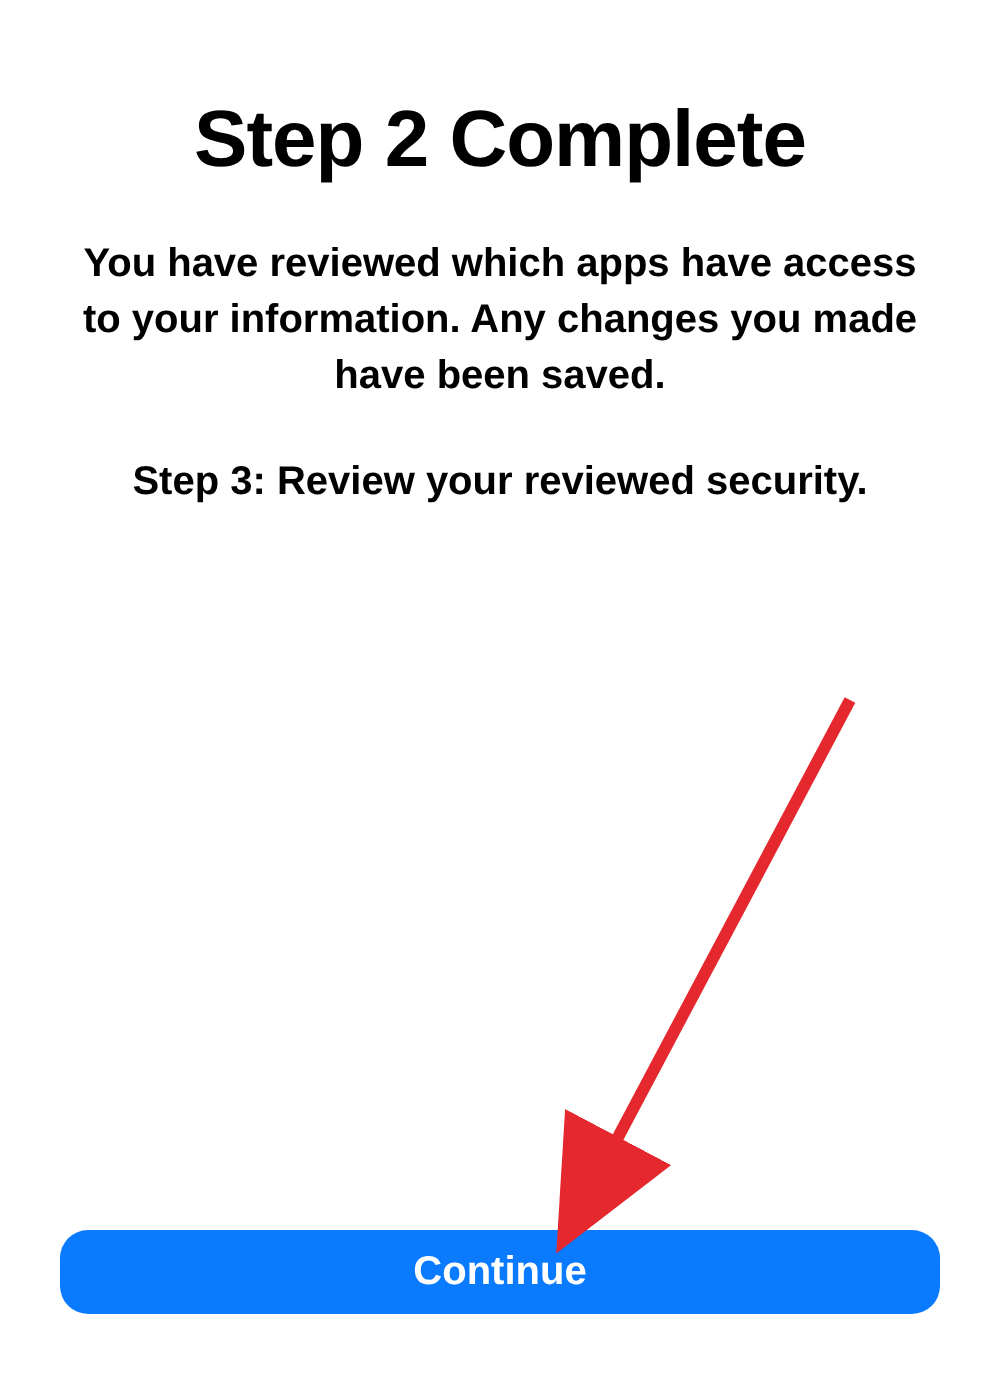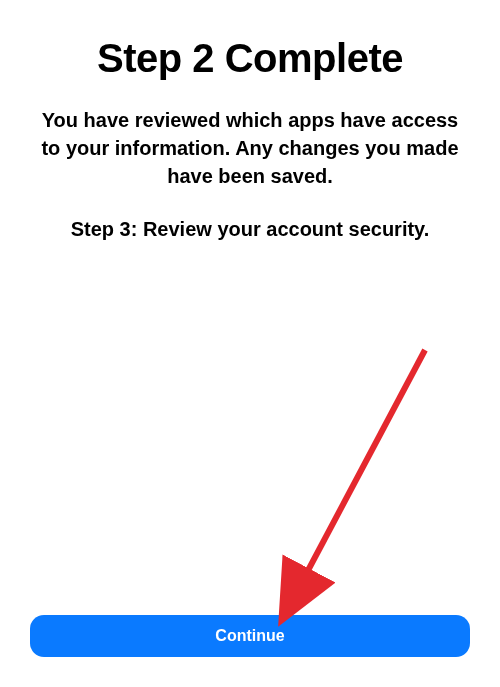--- a/index.html
+++ b/index.html
@@ -21,21 +21,21 @@
       flex: 1;
       display: flex;
       flex-direction: column;
       align-items: center;
     }
     .title {
       font-size: 40px;
       font-weight: 800;
       color: #000000;
       text-align: center;
-      margin-top: 16px;
+      margin-top: 28px;
       margin-bottom: 25px;
       letter-spacing: -0.5px;
     }
     .description {
       font-size: 20px;
       font-weight: 700;
       color: #000000;
       text-align: center;
       line-height: 1.4;
       margin-bottom: 28px;
@@ -50,39 +50,39 @@
     .button-container {
       width: 100%;
     }
     .continue-button {
       width: 100%;
       height: 42px;
       background: #0a7aff;
       border: none;
       border-radius: 14px;
       color: #ffffff;
-      font-size: 16px;
+      font-size: 20px;
       font-weight: 600;
       cursor: pointer;
       font-family: inherit;
     }
     .annotation-arrow {
       position: absolute;
       left: 260px;
       top: 340px;
       pointer-events: none;
     }
   </style>
 </head>
 <body>
 
 <div class="content">
   <h1 class="title">Step 2 Complete</h1>
   <p class="description">You have reviewed which apps have access to your information. Any changes you made have been saved.</p>
-  <p class="next-step">Step 3: Review your account security.</p>
+  <p class="next-step">Step 3: Review your reviewed security.</p>
 </div>
 
 <div class="button-container">
   <button class="continue-button">Continue</button>
 </div>
 
 <svg class="annotation-arrow" width="180" height="290" viewBox="0 0 180 290">
   <defs>
     <marker id="arrowhead" markerWidth="12" markerHeight="12" refX="5" refY="5" orient="auto">
       <polygon points="0 0, 11 5, 0 10" fill="#e4282e"></polygon>

